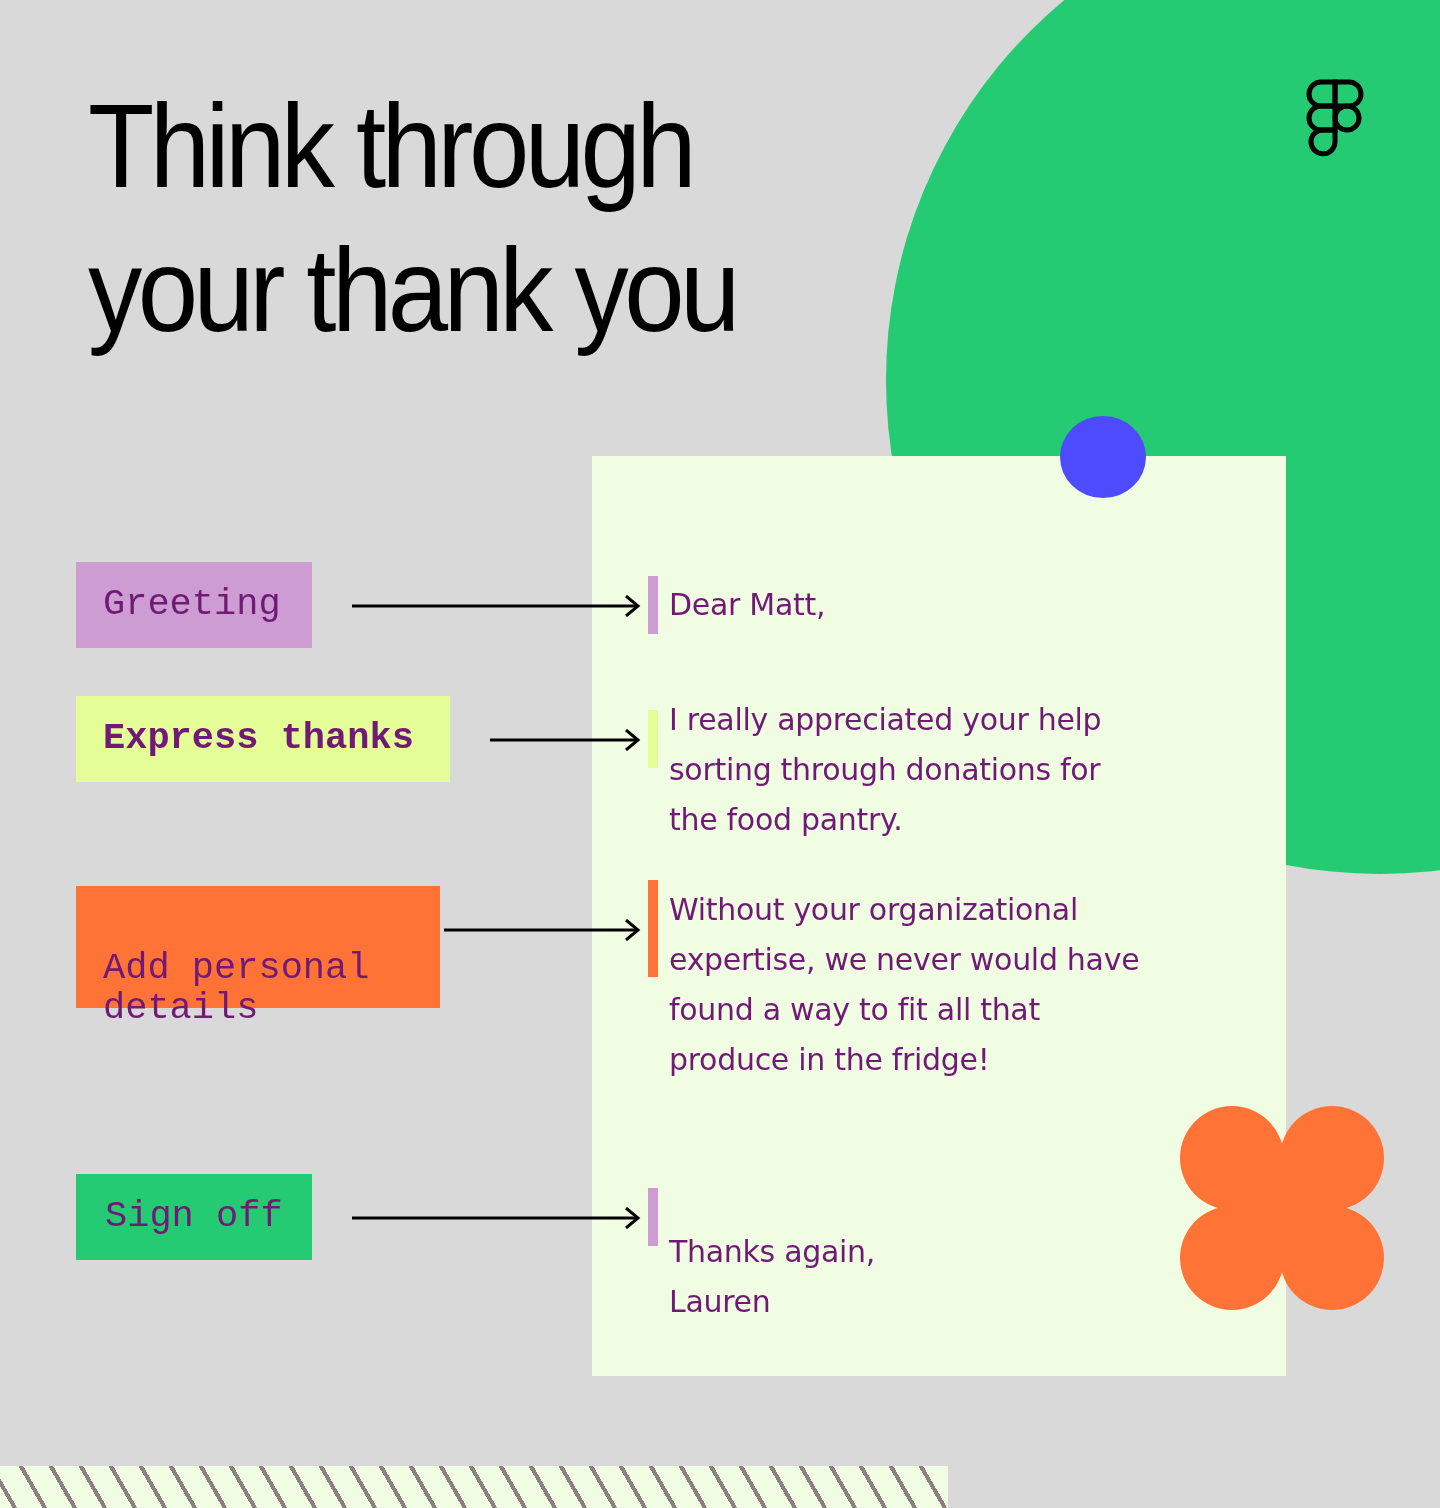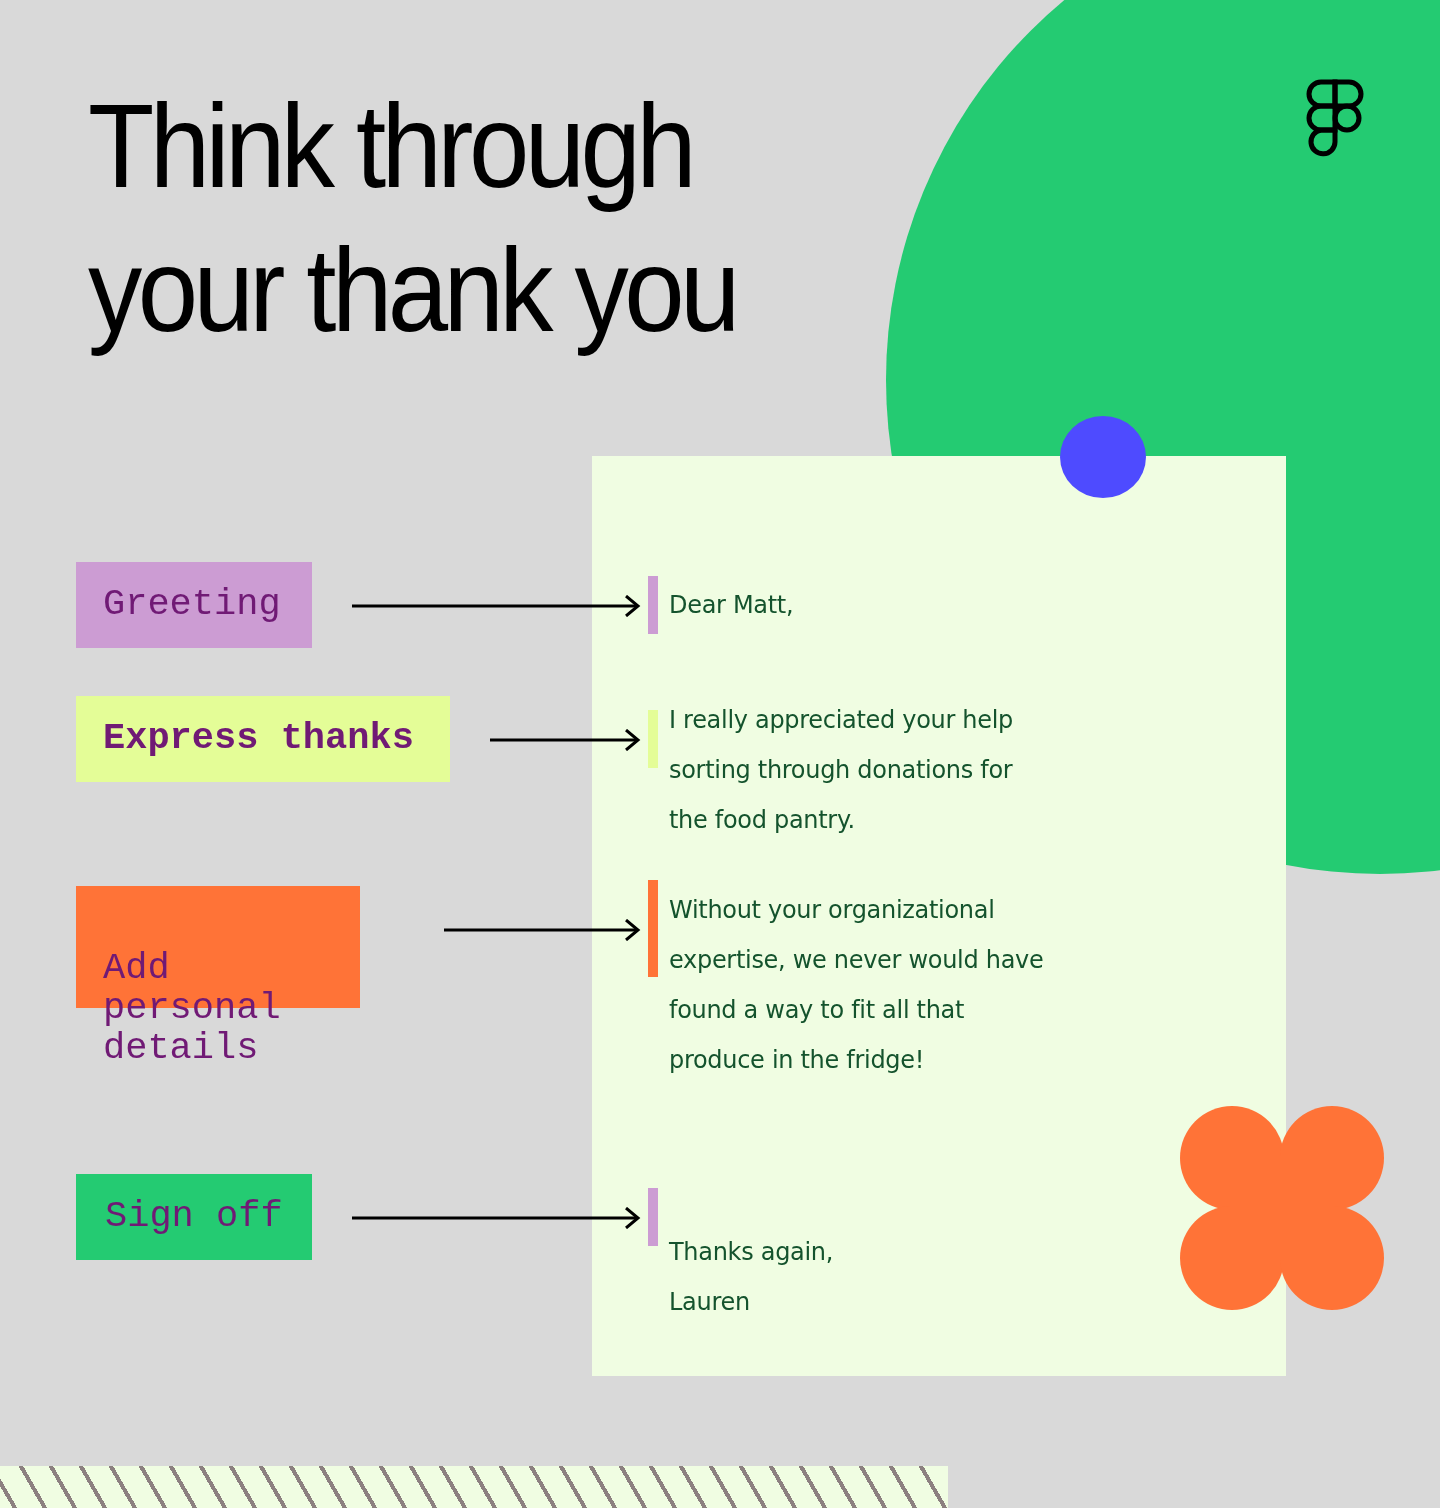--- a/index.html
+++ b/index.html
@@ -42,31 +42,31 @@
     .flower .center { left: 50px; top: 50px; border-radius: 0; width: 104px; height: 104px; }
 
     .label {
       position: absolute; left: 76px;
       font-family: "Liberation Mono", "DejaVu Sans Mono", monospace;
       font-size: 37px; line-height: 40px; color: #701a75;
       padding: 22px 26px 22px 27px; box-sizing: border-box;
     }
     .label-greeting { top: 562px; height: 86px; width: 236px; background: #cc9cd3; }
     .label-thanks { top: 696px; height: 86px; width: 374px; background: #e4fd97; font-weight: bold; }
-    .label-details { top: 886px; height: 122px; width: 284px; background: #ff7337; line-height: 40px; padding-top: 22px; }
+    .label-details { top: 886px; height: 122px; width: 364px; background: #ff7337; line-height: 40px; padding-top: 22px; }
     .label-signoff { top: 1174px; height: 86px; width: 236px; background: #24cb72; padding-left: 29px; }
 
     .arrow { position: absolute; height: 20px; }
     .arrow svg { display: block; }
 
     .bar { position: absolute; left: 648px; width: 10px; }
     .letter-text {
       position: absolute; left: 669px; margin: 0;
       font-family: "DejaVu Sans", sans-serif;
-      font-size: 24px; line-height: 50px; color: #14532d;
+      font-size: 30px; line-height: 50px; color: #701a75;
       letter-spacing: -0.3px;
       white-space: pre-line;
     }
 
     .hatch {
       position: absolute; left: 0; top: 1466px; width: 948px; height: 42px;
       background-color: #f0fde2;
       background-image: repeating-linear-gradient(60deg,
         transparent 0px, transparent 11px,
         #8c8080 11px, #8c8080 15px,

